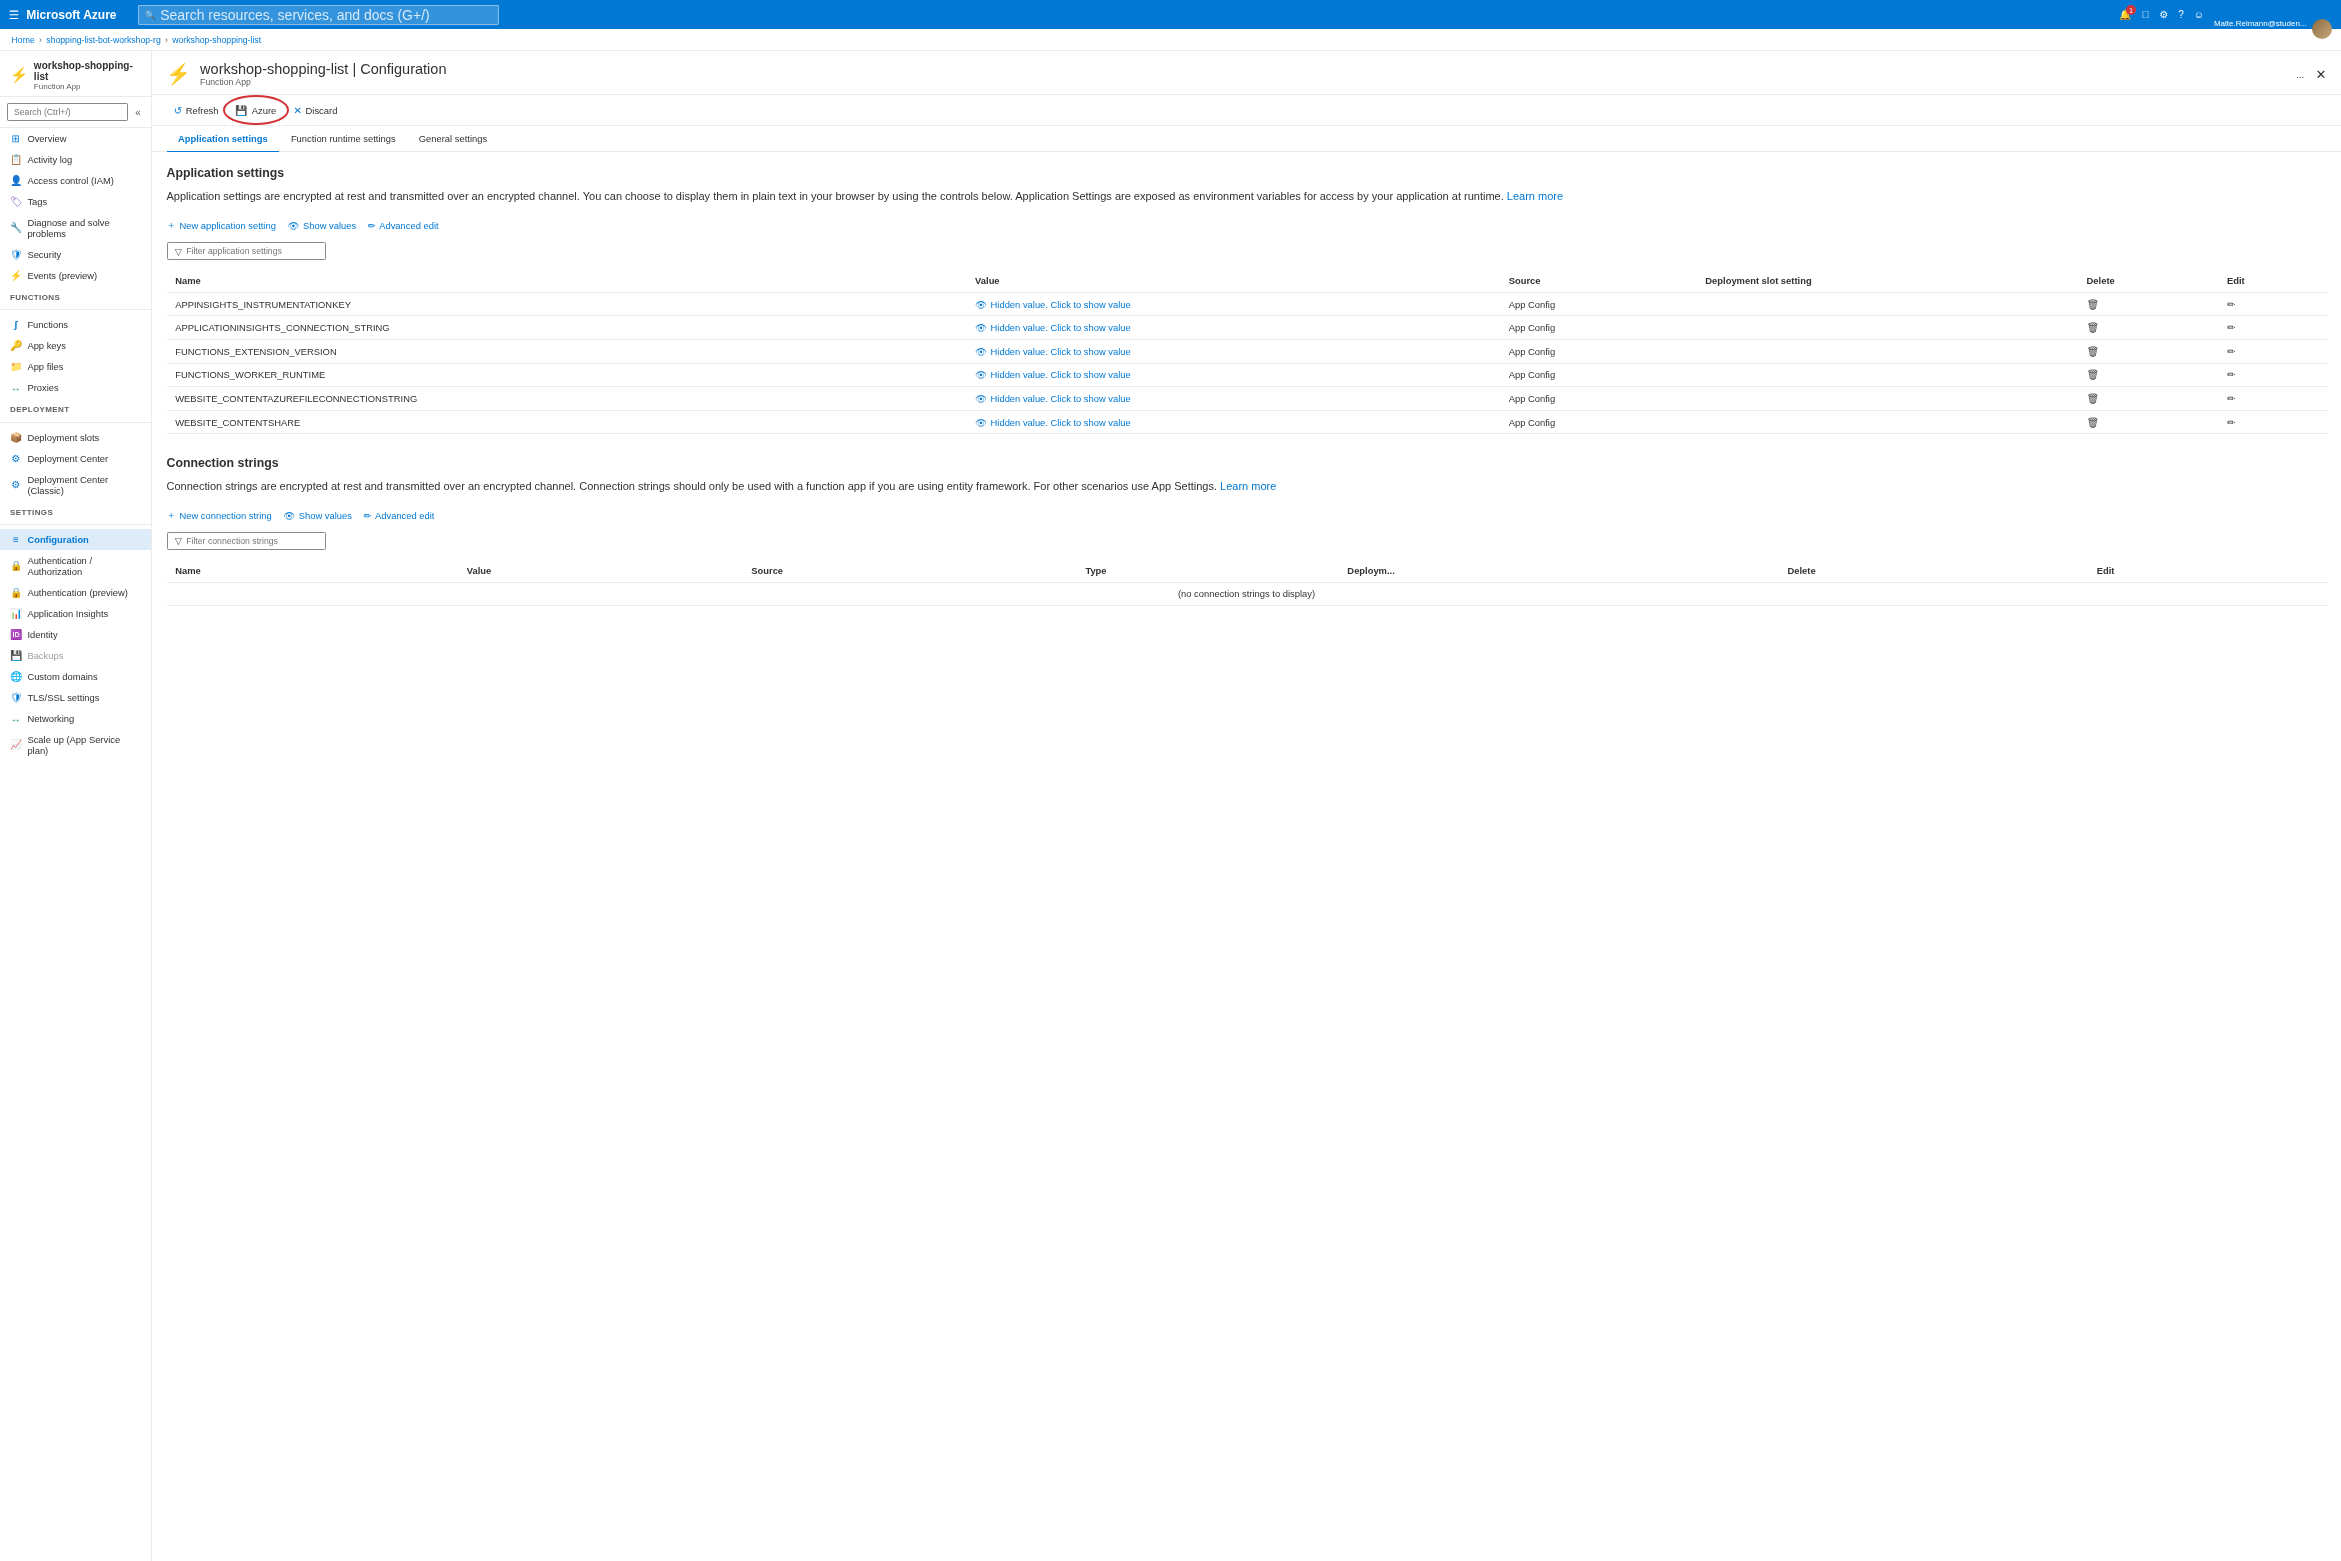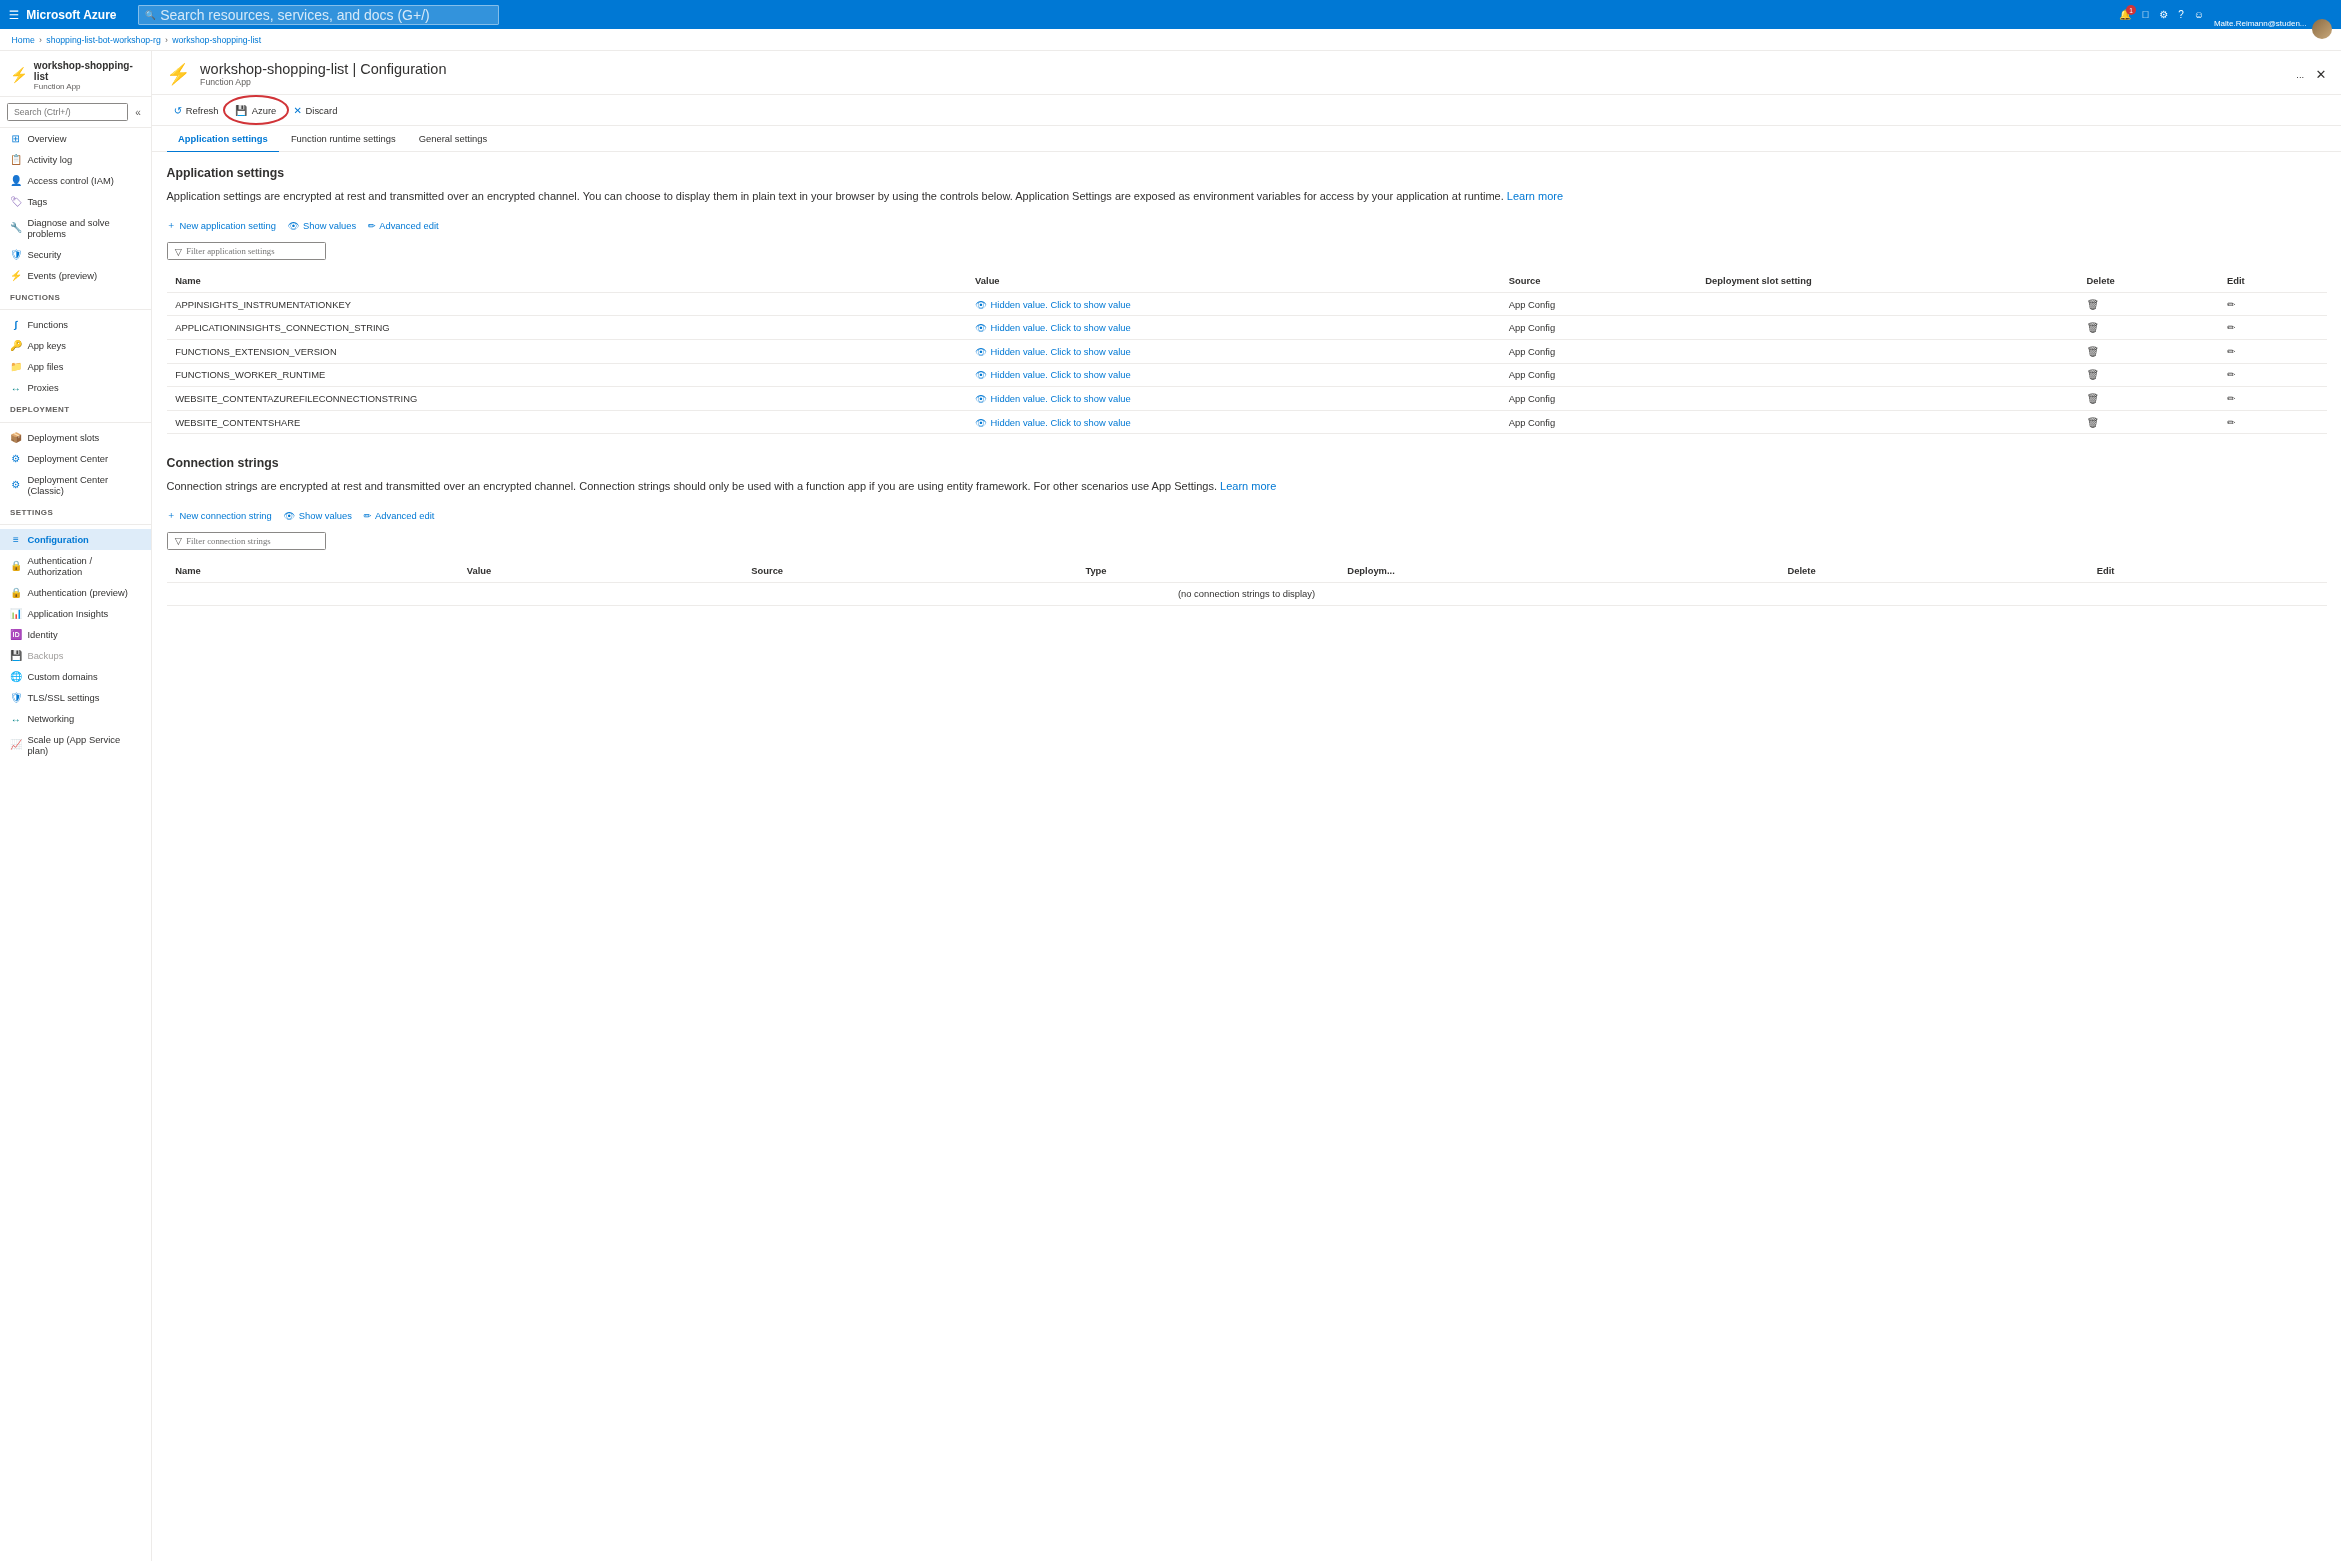--- a/index.html
+++ b/index.html
@@ -152,21 +152,21 @@
       display: flex; align-items: center; gap: 11.6px; margin-bottom: 7.2px;
     }
     .action-btn {
       display: flex; align-items: center; gap: 3.6px; background: none; border: none;
       cursor: pointer; color: #0078d4; font-size: 9.4px; padding: 2.9px 0;
     }
     .filter-input {
       display: flex; align-items: center; gap: 4.3px; border: 0.7px solid #8a8886;
       border-radius: 1.4px; padding: 2.9px 7.2px; width: 159px;
     }
-    .filter-input input { border: none; outline: none; font-size: 8.7px; flex: 1; font-family: Liberation Serif, serif; }
+    .filter-input input { border: none; outline: none; font-size: 8.7px; flex: 1; }
 
     
     .data-table { width: 100%; border-collapse: collapse; margin-bottom: 22px; }
     .data-table th {
       text-align: left; padding: 5.8px 8.7px; font-size: 9.4px; font-weight: 600;
       color: #323130; border-bottom: 0.7px solid #edebe9; white-space: nowrap;
     }
     .data-table td {
       padding: 5.8px 8.7px; font-size: 9.4px; color: #323130; border-bottom: 0.7px solid #edebe9;
     }

